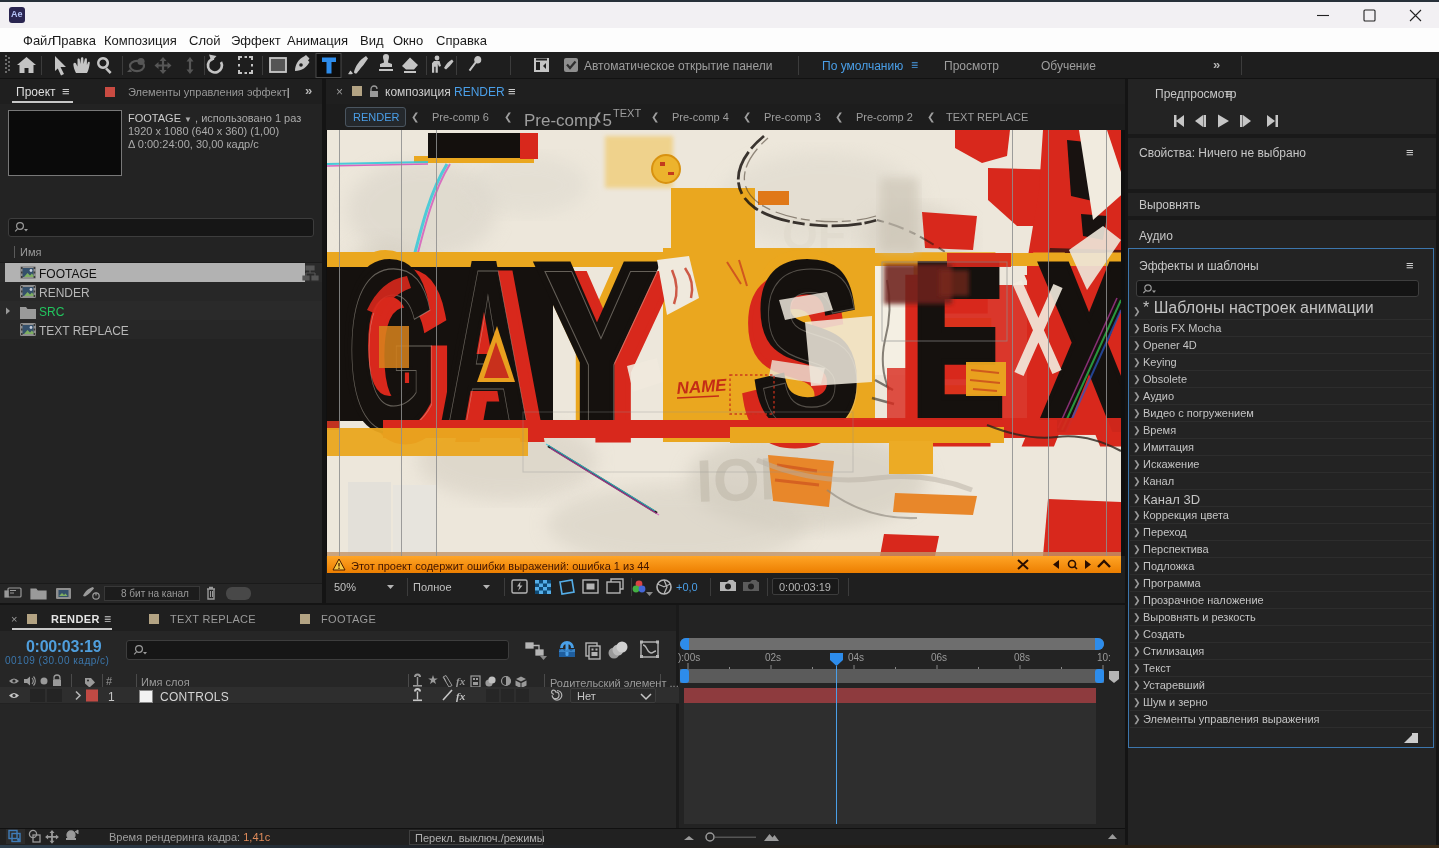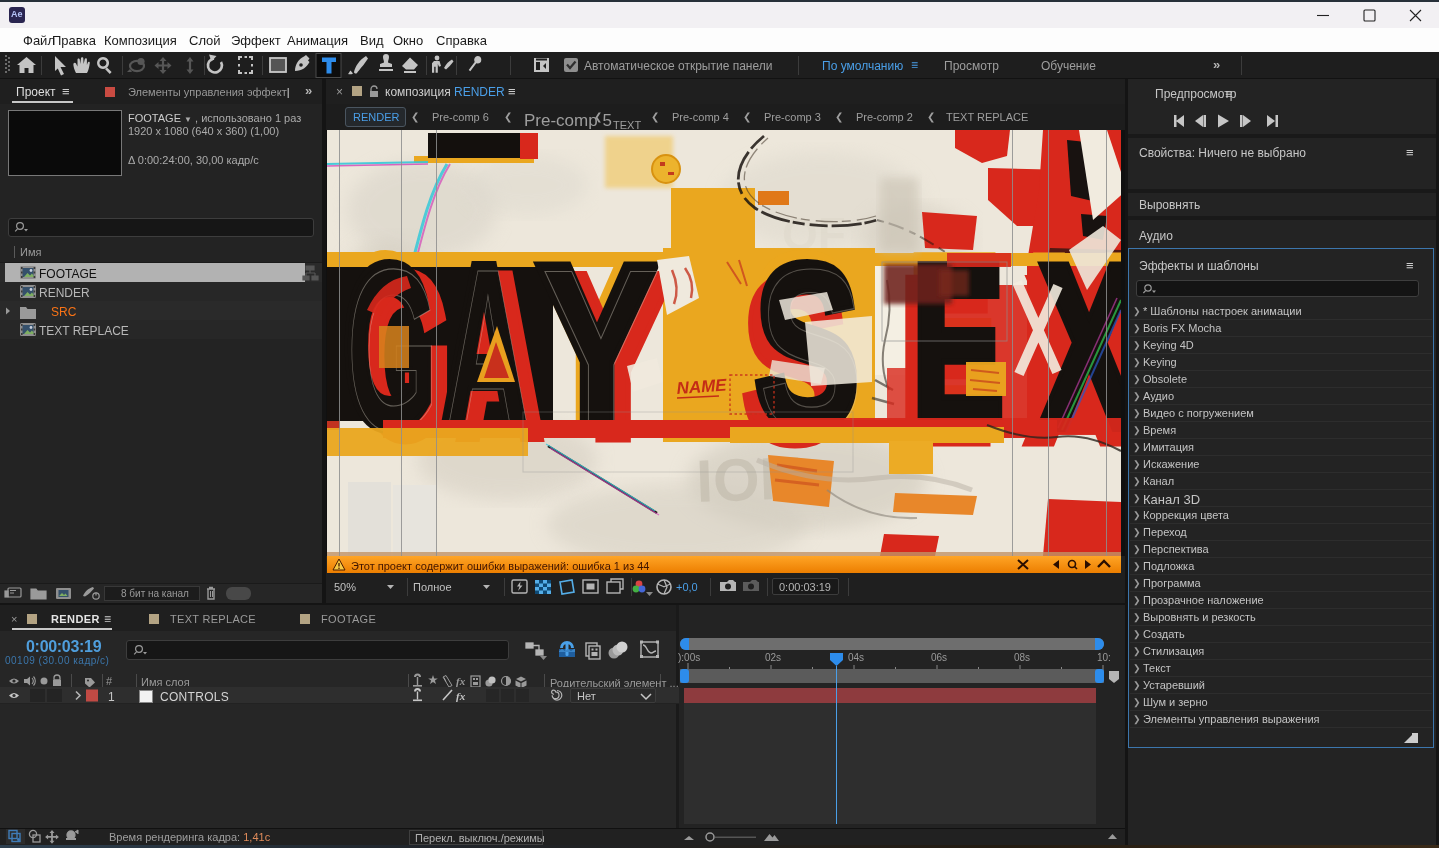--- a/index.html
+++ b/index.html
@@ -134,41 +134,41 @@
   <div class="txt" style="left:16px;top:6px;font-size:12px;color:#dedede">Проект</div>
   <div class="abs" style="left:12px;top:22px;width:61px;height:2px;background:#c8c8c8"></div>
   <div class="txt" style="left:62px;top:5px;font-size:13px;color:#cccccc">≡</div>
   <div class="abs" style="left:105px;top:8px;width:10px;height:10px;background:#c94b42"></div>
   <div class="txt" style="left:128px;top:7px;font-size:11px;color:#989898">Элементы управления эффект<span style="color:#ddd">|</span></div>
   <div class="txt" style="left:305px;top:4px;font-size:13px;font-weight:bold;color:#b5b5b5">»</div>
 
   <div class="abs" style="left:8px;top:31px;width:114px;height:66px;background:#0a0a0a;border:1px solid #787878"></div>
   <div class="txt" style="left:128px;top:33px;font-size:11px;color:#cccccc">FOOTAGE <span style="font-size:8px;color:#aaa">▼</span> <span style="color:#ababab">, использовано 1 раз</span></div>
   <div class="txt" style="left:128px;top:46px;font-size:11px;color:#ababab">1920 x 1080  (640 x 360)  (1,00)</div>
-  <div class="txt" style="left:128px;top:75px;font-size:11px;color:#ababab">Δ 0:00:24:00, 30,00 кадр/с</div>
+  <div class="txt" style="left:128px;top:59px;font-size:11px;color:#ababab">Δ 0:00:24:00, 30,00 кадр/с</div>
 
   <div class="abs" style="left:8px;top:139px;width:306px;height:19px;background:#161616;border:1px solid #3d3d3d;border-radius:3px"></div>
   <svg style="left:14px;top:142px" width="16" height="13" viewBox="0 0 16 13">
         <circle cx="6" cy="5" r="3.4" fill="none" stroke="#9a9a9a" stroke-width="1.2"></circle>
         <line x1="3.5" y1="7.8" x2="1.2" y2="10.4" stroke="#9a9a9a" stroke-width="1.2"></line>
         <path d="M10 8 l4 0 l-2 2.6 z" fill="#9a9a9a"></path>
       </svg>
 
   <div class="abs" style="left:14px;top:167px;width:1px;height:12px;background:#5a5a5a"></div>
   <div class="txt" style="left:20px;top:167px;font-size:11px;color:#9a9a9a">Имя</div>
   <div class="abs" style="left:0;top:183px;width:322px;height:1px;background:#1b1b1b"></div>
 
   <div class="abs" style="left:0;top:184px;width:322px;height:19px;background:#2a2a2a"></div>
   <div class="abs" style="left:5px;top:184px;width:300px;height:19px;background:#b2b2b2"></div>
   <div class="abs" style="left:0;top:203px;width:322px;height:19px;background:#272727"></div>
   <div class="abs" style="left:0;top:222px;width:322px;height:19px;background:#2a2a2a"></div>
   <div class="abs" style="left:0;top:241px;width:322px;height:19px;background:#272727"></div>
   <div class="txt" style="left:39px;top:188px;font-size:12px;color:#111">FOOTAGE</div>
   <div class="txt" style="left:39px;top:207px;font-size:12px;color:#b8b8b8">RENDER</div>
-  <div class="txt" style="left:51px;top:226px;font-size:12px;color:#f97316">SRC</div>
+  <div class="txt" style="left:39px;top:226px;font-size:12px;color:#22c55e">SRC</div>
   <div class="txt" style="left:39px;top:245px;font-size:12px;color:#b8b8b8">TEXT REPLACE</div>
   <svg id="proj-row-icons" style="left:0;top:184px" width="322" height="80" viewBox="0 0 322 80">
     <defs>
       <g id="fticon">
         <rect x="0" y="0" width="16" height="13" rx="1.5" fill="#8f8f8f"></rect>
         <rect x="2.5" y="2" width="11" height="9" fill="#35506b"></rect>
         <path d="M4 11 l3.5 -4 2.5 2.5 2 -2 2.5 3.5 z" fill="#7fae62"></path>
         <circle cx="11" cy="4.5" r="1.4" fill="#c8d0de"></circle>
         <g fill="#3a3a3a">
               <rect x="1" y="1" width="1.6" height="2"></rect>
@@ -229,21 +229,21 @@
   <div id="crumbs">
         <div class="txt" style="left:85px;top:32px;font-size:10px;color:#9e9e9e">❮</div>
         <div class="txt" style="left:178px;top:32px;font-size:10px;color:#9e9e9e">❮</div>
         <div class="txt" style="left:268px;top:32px;font-size:10px;color:#9e9e9e">❮</div>
         <div class="txt" style="left:325px;top:32px;font-size:10px;color:#9e9e9e">❮</div>
         <div class="txt" style="left:417px;top:32px;font-size:10px;color:#9e9e9e">❮</div>
         <div class="txt" style="left:509px;top:32px;font-size:10px;color:#9e9e9e">❮</div>
         <div class="txt" style="left:601px;top:32px;font-size:10px;color:#9e9e9e">❮</div>
         <div class="txt" style="left:106px;top:32px;font-size:11px;color:#9e9e9e">Pre-comp 6</div>
         <div class="txt" style="left:198px;top:32px;font-size:17px;color:#9e9e9e">Pre-comp 5</div>
-        <div class="txt" style="left:287px;top:40px;font-size:11px;color:#9e9e9e">TEXT</div>
+        <div class="txt" style="left:287px;top:28px;font-size:11px;color:#9e9e9e">TEXT</div>
         <div class="txt" style="left:346px;top:32px;font-size:11px;color:#9e9e9e">Pre-comp 4</div>
         <div class="txt" style="left:438px;top:32px;font-size:11px;color:#9e9e9e">Pre-comp 3</div>
         <div class="txt" style="left:530px;top:32px;font-size:11px;color:#9e9e9e">Pre-comp 2</div>
         <div class="txt" style="left:620px;top:32px;font-size:11px;color:#9e9e9e">TEXT REPLACE</div>
       </div>
 
   <div class="abs" style="left:0;top:51px;width:1px;height:426px;background:#101010"></div>
   <svg id="art" style="left:1px;top:51px;overflow:hidden" width="794" height="426" viewBox="0 0 794 426">
     <defs>
       <filter id="b2">
@@ -519,27 +519,27 @@
   <div class="txt" style="left:11px;top:180px;font-size:12px;color:#c6c6c6">Эффекты и шаблоны</div>
   <div class="txt" style="left:278px;top:179px;font-size:13px;color:#cccccc">≡</div>
   <div class="abs" style="left:8px;top:201px;width:283px;height:17px;background:#141414;border:1px solid #3e3e3e;border-radius:3px"></div>
   <svg style="left:14px;top:204px" width="16" height="12" viewBox="0 0 16 12">
         <circle cx="6" cy="5" r="3.2" fill="none" stroke="#9a9a9a" stroke-width="1.2"></circle>
         <line x1="3.6" y1="7.6" x2="1.4" y2="10" stroke="#9a9a9a" stroke-width="1.2"></line>
         <path d="M10 7.5 l4 0 l-2 2.4 z" fill="#9a9a9a"></path>
       </svg>
   <div id="fxlist" style="position: absolute; left: 0px; top: 0px; width: 308px; height: 766px;">
         <div class="txt" style="left:5px;top:227px;font-size:9px;color:#9a9a9a">❯</div>
-        <div class="txt" style="left:15px;top:226px;font-size:11px;color:#c4c4c4">* Шаблоны настроек анимации</div>
+        <div class="txt" style="left:15px;top:220px;font-size:16px;color:#c4c4c4">* Шаблоны настроек анимации</div>
         <div class="abs" style="left:2px;top:240px;width:302px;height:1px;background:#2d2d2d"></div>
         <div class="txt" style="left:5px;top:244px;font-size:9px;color:#9a9a9a">❯</div>
         <div class="txt" style="left:15px;top:243px;font-size:11px;color:#c4c4c4">Boris FX Mocha</div>
         <div class="abs" style="left:2px;top:257px;width:302px;height:1px;background:#2d2d2d"></div>
         <div class="txt" style="left:5px;top:261px;font-size:9px;color:#9a9a9a">❯</div>
-        <div class="txt" style="left:15px;top:260px;font-size:11px;color:#c4c4c4">Keying 4D</div>
+        <div class="txt" style="left:15px;top:260px;font-size:11px;color:#c4c4c4">Opener 4D</div>
         <div class="abs" style="left:2px;top:274px;width:302px;height:1px;background:#2d2d2d"></div>
         <div class="txt" style="left:5px;top:278px;font-size:9px;color:#9a9a9a">❯</div>
         <div class="txt" style="left:15px;top:277px;font-size:11px;color:#c4c4c4">Keying</div>
         <div class="abs" style="left:2px;top:291px;width:302px;height:1px;background:#2d2d2d"></div>
         <div class="txt" style="left:5px;top:295px;font-size:9px;color:#9a9a9a">❯</div>
         <div class="txt" style="left:15px;top:294px;font-size:11px;color:#c4c4c4">Obsolete</div>
         <div class="abs" style="left:2px;top:308px;width:302px;height:1px;background:#2d2d2d"></div>
         <div class="txt" style="left:5px;top:312px;font-size:9px;color:#9a9a9a">❯</div>
         <div class="txt" style="left:15px;top:311px;font-size:11px;color:#c4c4c4">Аудио</div>
         <div class="abs" style="left:2px;top:325px;width:302px;height:1px;background:#2d2d2d"></div>

